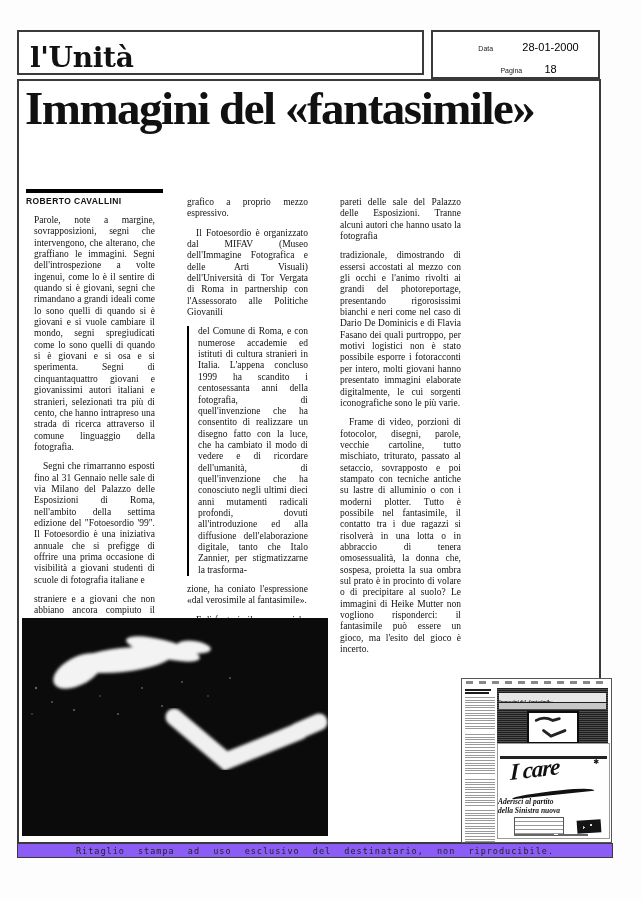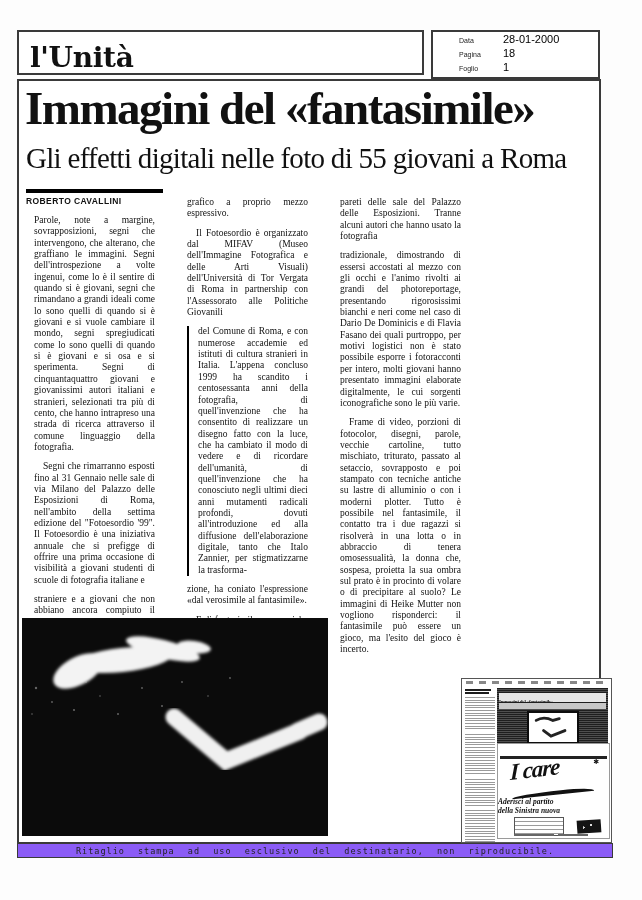--- a/index.html
+++ b/index.html
@@ -6,21 +6,21 @@
   body{width:642px;height:900px;background:#fdfdfd;position:relative;
        font-family:"Liberation Serif",serif;color:#111;overflow:hidden;}
   .abs{position:absolute;}
   .box{position:absolute;background:#fff;border:2px solid #3a3a3a;}
 
   
   #masthead-box{left:17px;top:30px;width:403px;height:41px;}
   #masthead-logo{padding:9px 0 0 11px;font-family:"DejaVu Serif",serif;
                  font-weight:bold;font-size:28px;letter-spacing:-.3px;}
   #meta-box{left:431px;top:30px;width:165px;height:45px;}
-  .meta-row{display:flex;align-items:baseline;padding-left:26px;height:13px;margin-top:1px;}
+  .meta-row{display:flex;align-items:baseline;padding-left:26px;height:13px;margin-top:9px;justify-content:center;}
   .meta-label{width:44px;font:7px "Liberation Sans",sans-serif;color:#222;}
   .meta-value{font:11px "Liberation Sans",sans-serif;color:#000;}
 
   
   #article-box{left:17px;top:79px;width:580px;height:761px;}
   #headline{position:absolute;left:6px;top:3px;width:570px;white-space:nowrap;
             font-weight:bold;font-size:47px;letter-spacing:-1.5px;line-height:1.05;}
   #subhead{position:absolute;left:7px;top:61px;width:570px;white-space:nowrap;
            font-size:29px;letter-spacing:-.7px;font-weight:400;}
   #columns{position:absolute;left:7px;top:108px;width:443px;display:flex;gap:16px;}
@@ -99,21 +99,20 @@
       <span class="meta-value">18</span>
     </div>
     <div class="meta-row">
       <span class="meta-label">Foglio</span>
       <span class="meta-value">1</span>
     </div>
   </div>
 
   <div class="box" id="article-box">
     <div id="headline">Immagini del «fantasimile»</div>
-    <div id="subhead">Gli effetti digitali nelle foto di 55 giovani a Roma</div>
 
     <div id="columns">
       <div class="col">
         <div id="byline-rule"></div>
         <div id="byline">ROBERTO CAVALLINI</div>
         <p>Parole, note a margine, sovrapposizioni, segni che intervengono, che alterano, che graffiano le immagini. Segni dell'introspezione a volte ingenui, come lo è il sentire di quando si è giovani, segni che rimandano a grandi ideali come lo sono quelli di quando si è giovani e si vuole cambiare il mondo, segni spregiudicati come lo sono quelli di quando si è giovani e si osa e si sperimenta. Segni di cinquantaquattro giovani e giovanissimi autori italiani e stranieri, selezionati tra più di cento, che hanno intrapreso una strada di ricerca attraverso il comune linguaggio della fotografia.</p>
         <p class="ind">Segni che rimarranno esposti fino al 31 Gennaio nelle sale di via Milano del Palazzo delle Esposizioni di Roma, nell'ambito della settima edizione del "Fotoesordio '99". Il Fotoesordio è una iniziativa annuale che si prefigge di offrire una prima occasione di visibilità a giovani studenti di scuole di fotografia italiane e</p>
         <p class="sp">straniere e a giovani che non abbiano ancora compiuto il trentacinquesimo anno di età e che hanno eletto il linguaggio foto-</p>
       </div>
       <div class="col">

